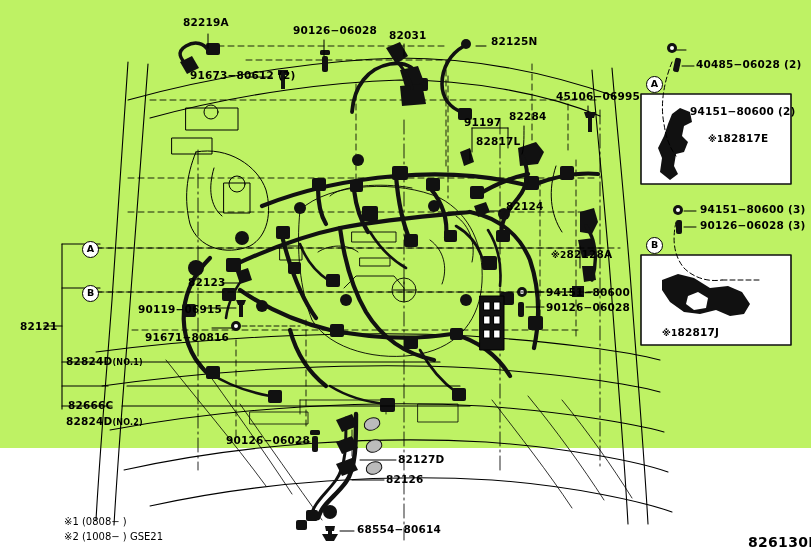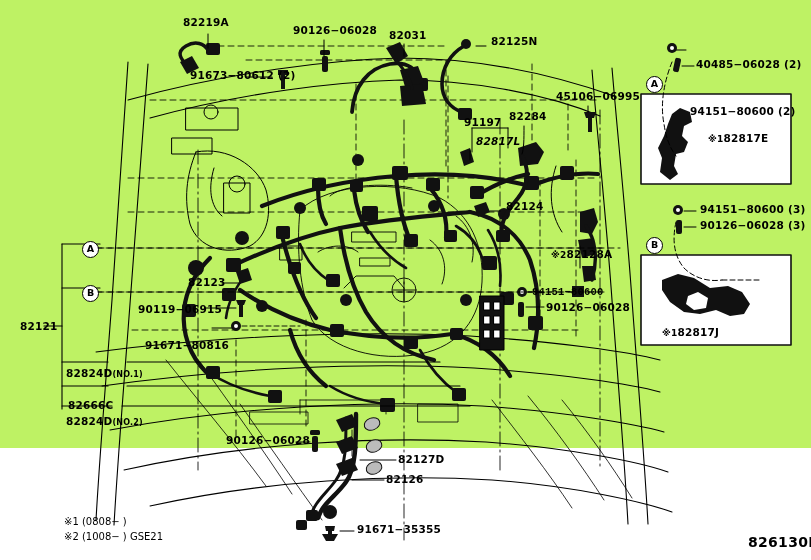--- a/index.html
+++ b/index.html
@@ -384,46 +384,46 @@
 
   <div class="lbl" style="left:183px;top:17px;">82219A</div>
   <div class="lbl" style="left:293px;top:25px;">90126−06028</div>
   <div class="lbl" style="left:389px;top:30px;">82031</div>
   <div class="lbl" style="left:491px;top:36px;">82125N</div>
   <div class="lbl" style="left:190px;top:70px;">91673−80612 (2)</div>
   <div class="lbl" style="left:556px;top:91px;">45106−06995</div>
 
   <div class="lbl" style="left:464px;top:117px;">91197</div>
   <div class="lbl" style="left:509px;top:111px;">82284</div>
-  <div class="lbl" style="left:476px;top:136px;font-style:italic;">82817L</div>
+  <div class="lbl" style="left:476px;top:136px;">82817L</div>
   <div class="lbl" style="left:506px;top:201px;">82124</div>
   <div class="lbl" style="left:551px;top:249px;">
     <span class="mk">※2</span><span>82128A</span>
   </div>
-  <div class="lbl" style="left:532px;top:287px;font-family:Liberation Mono, monospace;">94151−80600</div>
+  <div class="lbl" style="left:546px;top:287px;">94151−80600</div>
   <div class="lbl" style="left:546px;top:302px;">90126−06028</div>
   <div class="lbl" style="left:188px;top:277px;">82123</div>
   <div class="lbl" style="left:138px;top:304px;">90119−06915</div>
-  <div class="lbl" style="left:145px;top:340px;">91671−80816</div>
+  <div class="lbl" style="left:145px;top:332px;">91671−80816</div>
 
   <div class="lbl" style="left:20px;top:321px;">82121</div>
   <div class="cir" style="left:82px;top:241px;">A</div>
   <div class="cir" style="left:82px;top:285px;">B</div>
-  <div class="lbl" style="left:66px;top:368px;text-align:right;">
+  <div class="lbl" style="left:66px;top:356px;text-align:right;">
     <span>82824D</span><span class="sub">(NO.1)</span>
   </div>
   <div class="lbl" style="left:66px;top:380px;margin-top:36px;">
     <span>82824D</span><span class="sub">(NO.2)</span>
   </div>
   <div class="lbl" style="left:68px;top:400px;">82666C</div>
 
   <div class="lbl" style="left:226px;top:435px;">90126−06028</div>
   <div class="lbl" style="left:398px;top:454px;">82127D</div>
   <div class="lbl" style="left:386px;top:474px;">82126</div>
-  <div class="lbl" style="left:357px;top:524px;">91671−35355</div>
+  <div class="lbl" style="left:357px;top:524px;">68554−80614</div>
 
   <div class="cir" style="left:646px;top:76px;">A</div>
   <div class="lbl" style="left:690px;top:58px;margin-top:48px;">94151−80600 (2)</div>
   <div class="lbl" style="left:696px;top:59px;">40485−06028 (2)</div>
   <div class="lbl" style="left:708px;top:133px;">
     <span class="mk">※1</span><span>82817E</span>
   </div>
 
   <div class="cir" style="left:646px;top:237px;">B</div>
   <div class="lbl" style="left:700px;top:204px;">94151−80600 (3)</div>

